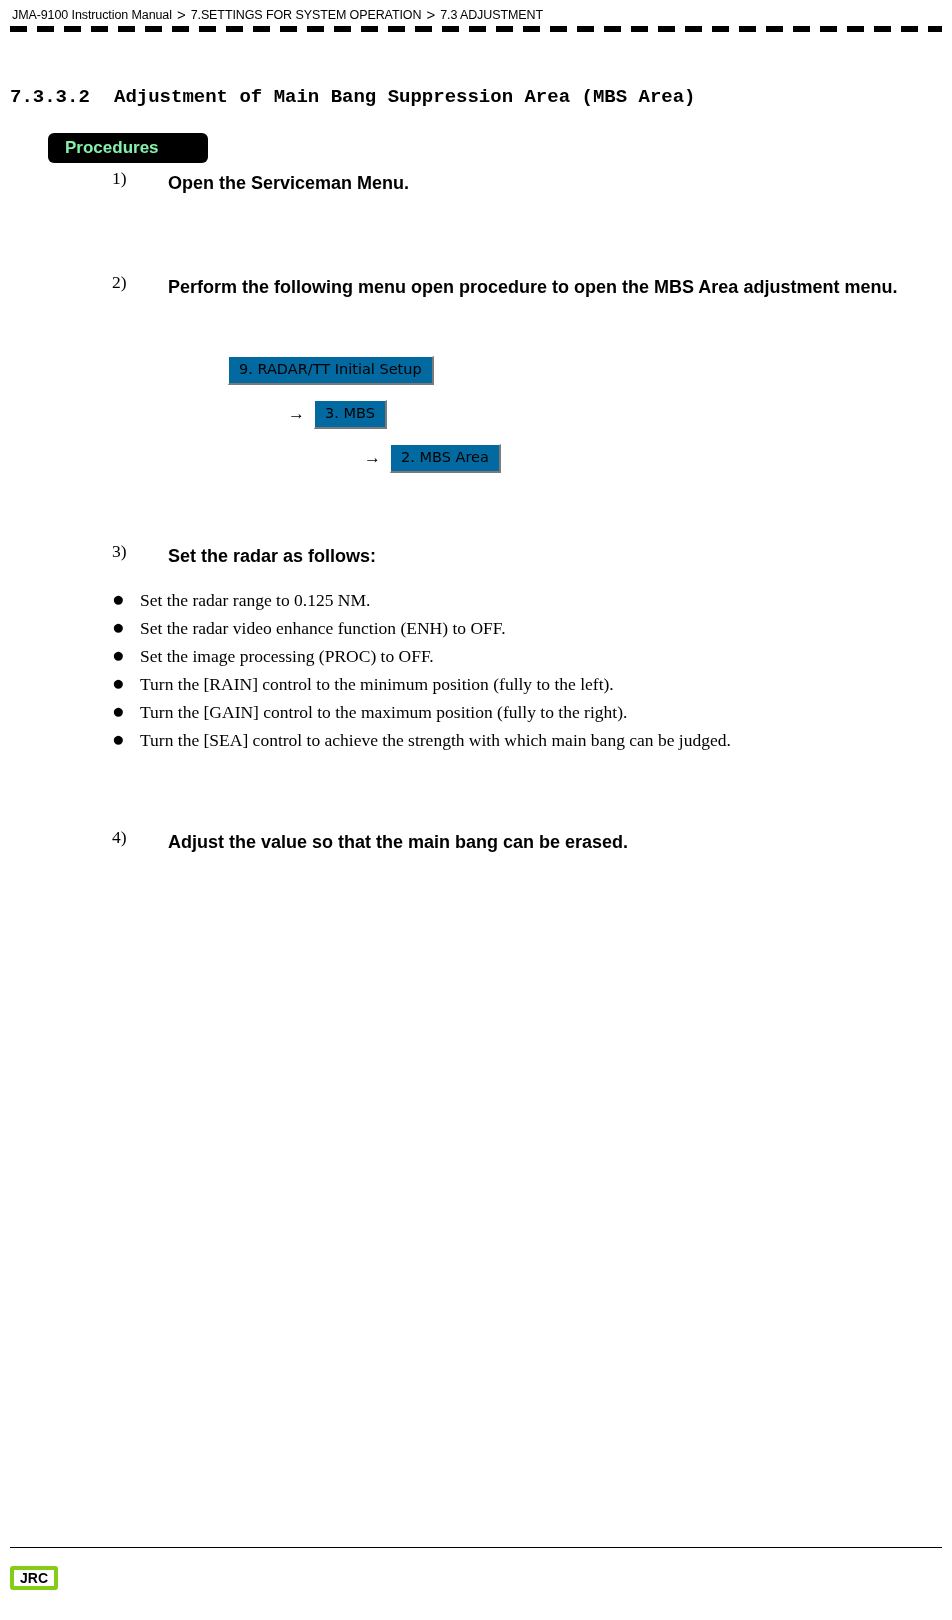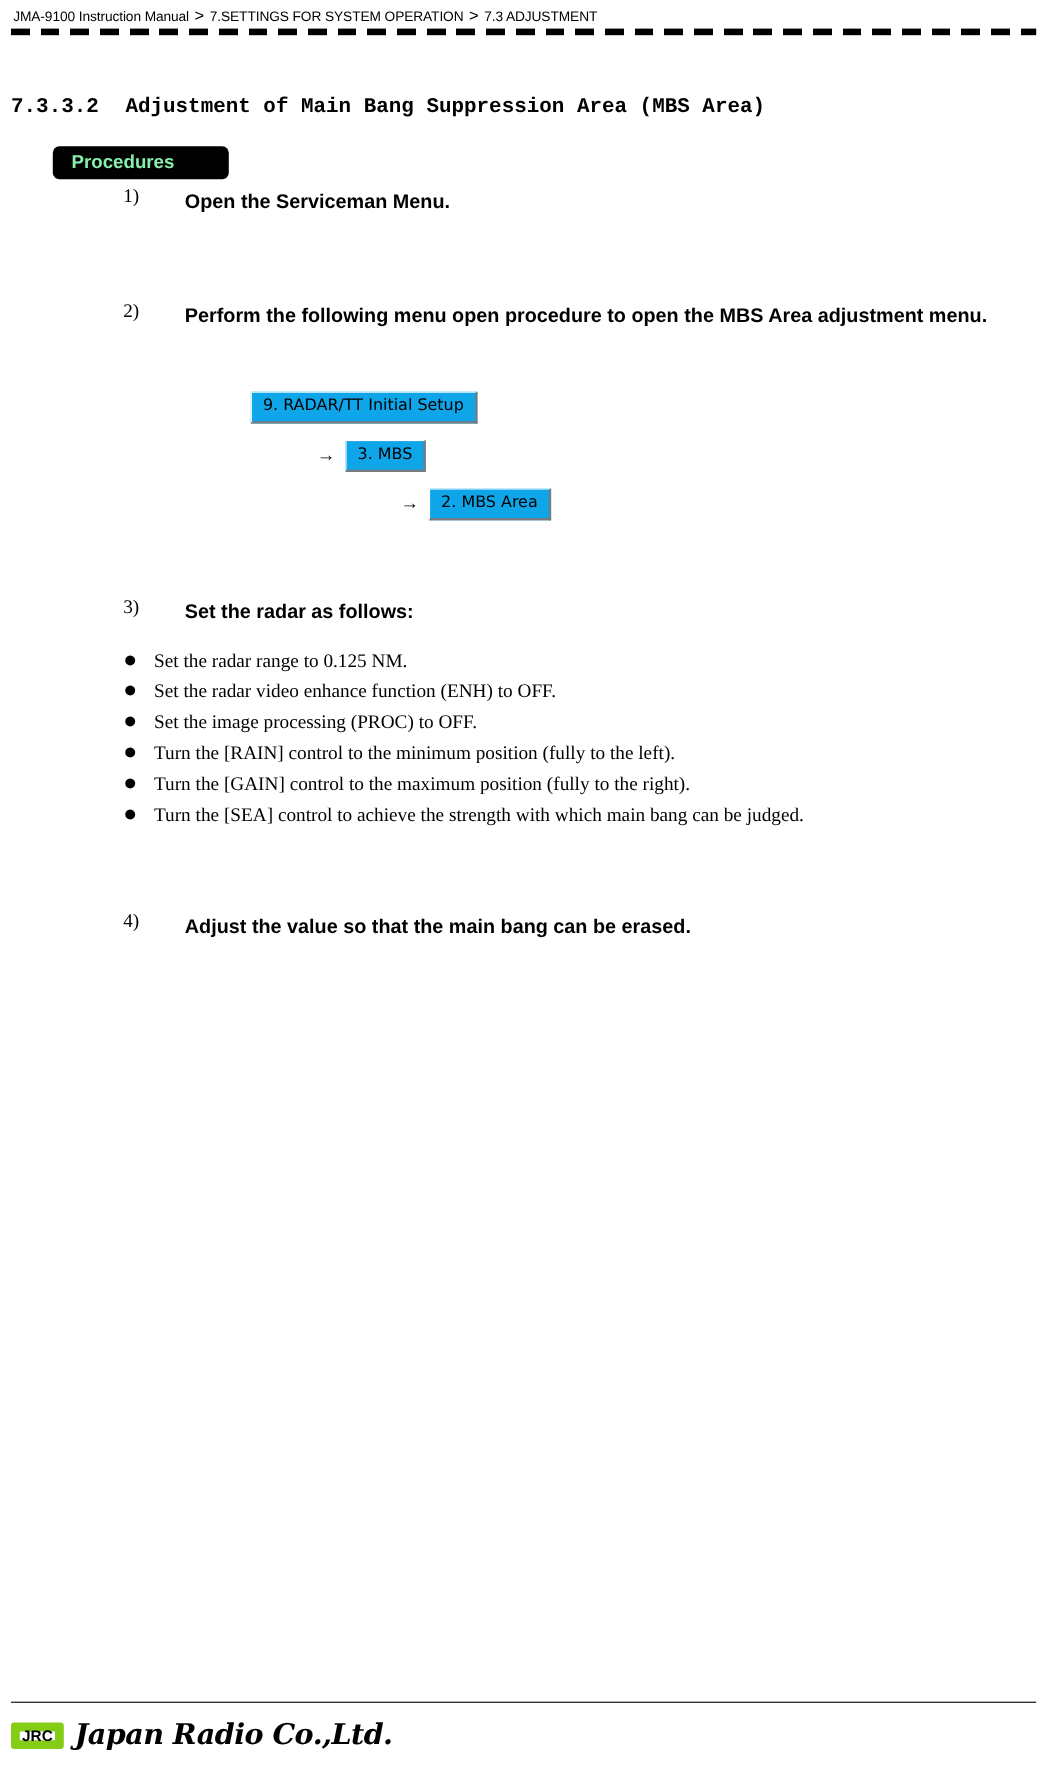--- a/index.html
+++ b/index.html
@@ -127,21 +127,21 @@
     height: 30px;
     margin-bottom: 14px;
   }
   .menu-row .arrow {
     font-family: "Liberation Sans", sans-serif;
     font-size: 17px;
     margin-right: 9px;
   }
   .menu-box {
     display: inline-block;
-    background: #0ea5e9;
+    background: #0369a1;
     border-top: 1px solid #ffffff;
     border-left: 1px solid #ffffff;
     border-right: 2px solid #7a7a7a;
     border-bottom: 2px solid #7a7a7a;
     font-family: "DejaVu Sans", sans-serif;
     font-size: 14.5px;
     color: #000;
     padding: 3px 10px 4px 10px;
     white-space: nowrap;
     line-height: 19px;
@@ -189,21 +189,21 @@
     left: 0;
     width: 952px;
     height: 48px;
   }
   .jrc-logo {
     position: absolute;
     left: 10px;
     top: 12px;
     width: 48px;
     height: 24px;
-    border: 8px solid #84cc16;
+    border: 4px solid #84cc16;
     border-radius: 3px;
     font-family: "Liberation Sans", sans-serif;
     font-weight: bold;
     font-size: 14px;
     color: #000;
     display: flex;
     align-items: center;
     justify-content: center;
     box-sizing: border-box;
   }
@@ -309,14 +309,13 @@
 <div class="step" id="step4">
   <span class="marker">4)</span>
   <span class="text">Adjust the value so that the main bang can be erased.</span>
 </div>
 
 <div class="footer-rule"></div>
 <div class="footer">
   <div class="jrc-logo">
     <span>JRC</span>
   </div>
-  <div class="jrc-wordmark">Japan Radio Co.,Ltd.</div>
 </div>
 
 </body></html>

